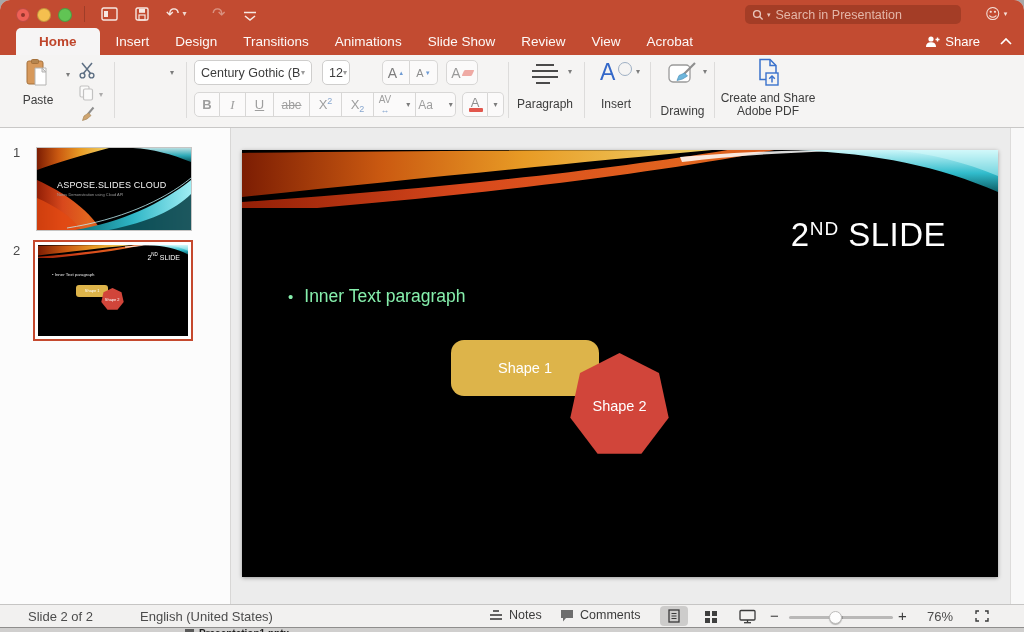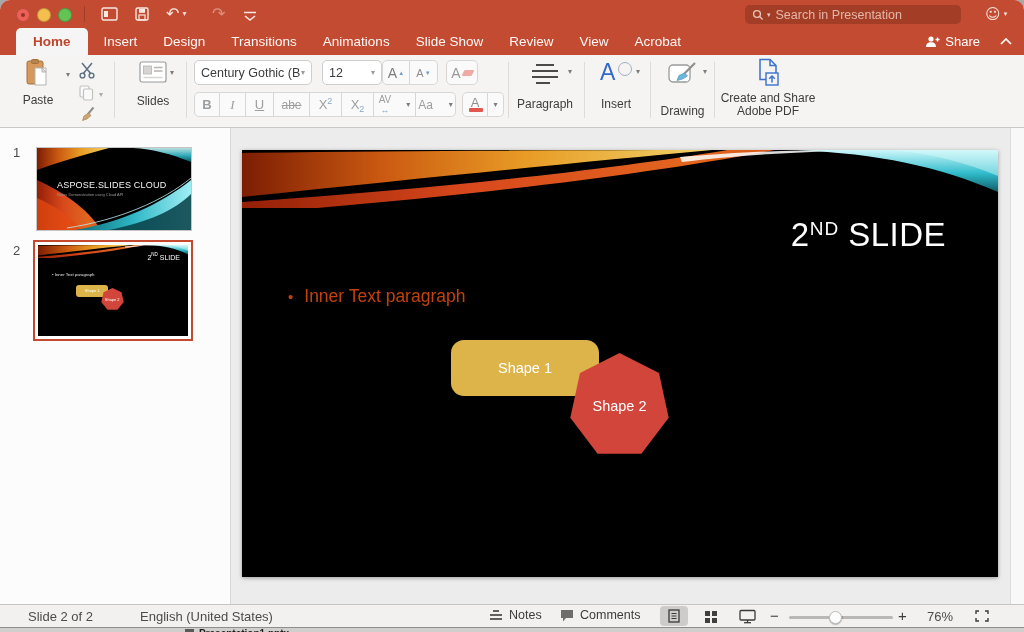--- a/index.html
+++ b/index.html
@@ -23,21 +23,21 @@
   .search{position:absolute;left:745px;top:5px;width:216px;height:19px;border-radius:5px;
           background:rgba(60,12,0,.22);display:flex;align-items:center;padding:0 7px;box-sizing:border-box;gap:3px;}
   .search input{flex:1;background:transparent;border:none;outline:none;font-size:12.5px;color:#fff;
           font-family:inherit;}
   .search input::placeholder{color:#e4b6a8;}
   .smiley-grp{position:absolute;left:985px;top:5px;display:flex;align-items:center;gap:3px;color:#f6e2da;}
   .smiley{font-family:"DejaVu Sans",sans-serif;font-size:15px;line-height:18px;}
   
   .tabbar{position:absolute;left:0;top:28px;width:1024px;height:27px;background:#c24b31;display:flex;align-items:flex-end;}
   .tab{color:rgba(255,255,255,.96);font-size:13.5px;height:27px;line-height:27px;margin-right:26px;cursor:default;}
-  .tab.active{background:#f6f5f5;color:#bf452b;font-weight:700;padding:0 17px;border-radius:5px 5px 0 0;margin-left:16px;margin-right:16px;}
+  .tab.active{background:#f6f5f5;color:#bf452b;font-weight:700;padding:0 23px;border-radius:5px 5px 0 0;margin-left:16px;margin-right:16px;}
   .share-grp{position:absolute;right:12px;top:0;height:27px;display:flex;align-items:center;gap:20px;}
   .share-btn{display:flex;align-items:center;gap:5px;color:#fff;font-size:13px;}
   
   .ribbon{position:absolute;left:0;top:55px;width:1024px;height:72px;background:#f5f4f3;border-bottom:1px solid #c9c8c7;}
   .rdiv{position:absolute;top:7px;width:1px;height:56px;background:#dddcdb;}
   .rlabel{position:absolute;font-size:12px;color:#3d3d3d;text-align:center;}
   .caret{font-size:8px;color:#7c7c7c;line-height:8px;}
   .rcaret{position:absolute;font-size:8px;color:#7c7c7c;}
   .combo{position:absolute;height:25px;background:#fff;border:1px solid #cfcecd;border-radius:5px;
          display:flex;align-items:center;padding:0 6px;box-sizing:border-box;font-size:12.5px;color:#3c3c3c;}
@@ -70,21 +70,21 @@
   .t2-s1 span,.t2-s2 span{font-size:6px;color:#fff;transform:scale(.66);white-space:nowrap;}
   .t2-s2{position:absolute;left:63px;top:43px;width:23px;height:23px;background:#d1453a;
          clip-path:polygon(50% 0%,89.1% 18.8%,98.7% 61.1%,71.7% 95%,28.3% 95%,1.3% 61.1%,10.9% 18.8%);
          display:flex;align-items:center;justify-content:center;}
   .editor{position:absolute;left:231px;top:128px;width:779px;height:476px;background:#ececec;}
   .vscroll{position:absolute;left:1010px;top:128px;width:14px;height:476px;background:#f8f8f8;border-left:1px solid #dddcdb;box-sizing:border-box;}
   .slide{position:absolute;left:11px;top:22px;width:756px;height:427px;background:#000;box-shadow:0 1px 4px rgba(0,0,0,.35);overflow:hidden;}
   .slide-title{position:absolute;right:52px;top:66px;color:#fff;font-size:33px;letter-spacing:.5px;font-weight:400;}
   .slide-title .ord{font-size:19px;vertical-align:11px;letter-spacing:1px;}
   .slide-title .rest{margin-left:9px;}
-  .bullet-line{position:absolute;left:46px;top:136px;color:#c2410c;font-size:17.5px;}
+  .bullet-line{position:absolute;left:46px;top:136px;color:#86efac;font-size:17.5px;}
   .bullet-line .mark{margin-right:11px;font-size:15px;}
   .shape1{position:absolute;left:209px;top:190px;width:148px;height:56px;border-radius:13px;background:#ddb44a;
           display:flex;align-items:center;justify-content:center;color:#fff;font-size:14.5px;}
   .shape2{position:absolute;left:327px;top:203px;width:101px;height:106px;background:#d1453a;
           clip-path:polygon(50% 0%,89.1% 18.8%,98.7% 61.1%,71.7% 95%,28.3% 95%,1.3% 61.1%,10.9% 18.8%);
           display:flex;align-items:center;justify-content:center;color:#fff;font-size:14.5px;}
   
   .statusbar{position:absolute;left:0;top:604px;width:1024px;height:23px;background:#f2f1f0;border-top:1px solid #c6c5c4;box-sizing:border-box;font-size:13px;color:#4c4c4c;}
   .sb-item{position:absolute;top:4px;}
   .sb-btn{position:absolute;top:3px;display:flex;align-items:center;gap:6px;font-size:12.5px;color:#3c3c3c;}
@@ -244,39 +244,29 @@
     <span class="rcaret" style="left:99px;top:35px;opacity:.6">▾</span>
     <div style="position:absolute;left:80px;top:51px">
       <svg width="16" height="16">
         <line x1="13.5" y1="1.5" x2="8" y2="8" stroke="#8e8e8e" stroke-width="2"></line>
         <path d="M8.5,7 l2.5,2.5 l-4,3.5 l-4.5,1.5 l1.5,-4.5 z" fill="#cfa570" stroke="#a8885c" stroke-width=".7"></path>
       </svg>
     </div>
 
     <div class="rdiv" style="left:114px"></div>
 
-    <div style="position:absolute;left:124px;top:6px;width:58px;text-align:center">
-      <svg width="28" height="23">
-        <rect x="1" y="1" width="26" height="20" rx="2" fill="#fff" stroke="#9a9a9a" stroke-width="1.2"></rect>
-        <rect x="4.5" y="5" width="8" height="8" fill="#d6d5d4" stroke="#b4b3b2" stroke-width=".8"></rect>
-        <line x1="15" y1="6.5" x2="23.5" y2="6.5" stroke="#b4b3b2" stroke-width="1.3"></line>
-        <line x1="15" y1="10" x2="23.5" y2="10" stroke="#b4b3b2" stroke-width="1.3"></line>
-        <line x1="4.5" y1="16.5" x2="23.5" y2="16.5" stroke="#d6d5d4" stroke-width="1.3"></line>
-      </svg>
-      <div class="rlabel" style="position:static;margin-top:6px">Slides</div>
-    </div>
     <span class="rcaret" style="left:170px;top:13px">▾</span>
 
     <div class="rdiv" style="left:186px"></div>
 
     <div class="combo" style="left:194px;top:5px;width:118px">
       <span style="overflow:hidden;white-space:nowrap">Century Gothic (B...</span>
       <span class="caret">▾</span>
     </div>
-    <div class="combo" style="left:322px;top:5px;width:60px">
+    <div class="combo" style="left:322px;top:5px;width:28px">
       <span>12</span>
       <span class="caret">▾</span>
     </div>
     <div class="btnrow" style="left:382px;top:5px">
       <div class="fbtn fst" style="width:28px;gap:1px">
         <span style="color:#7d7d7d;font-size:14px">A</span>
         <span class="mini-tri">▲</span>
       </div>
       <div class="fbtn lst" style="width:28px;gap:1px">
         <span style="color:#8d8d8d;font-size:11px">A</span>

